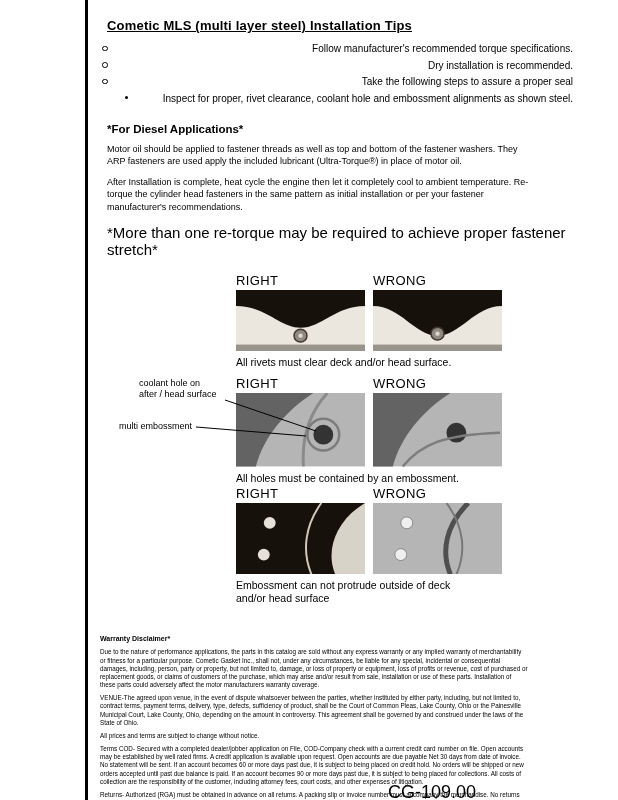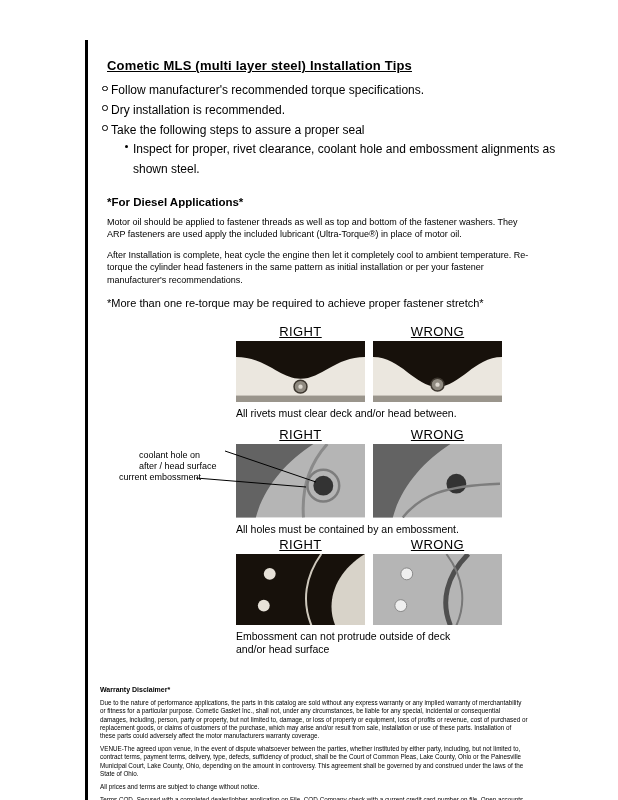--- a/index.html
+++ b/index.html
@@ -4,52 +4,52 @@
 <style>
   * { margin:0; padding:0; box-sizing:border-box; }
   html,body { width:618px; height:800px; }
   body {
     background:#ffffff;
     font-family:"Liberation Sans", sans-serif;
     color:#000;
     position:relative;
     overflow:hidden;
   }
-  .page { position:absolute; inset:0; background:#fff;margin-top:40px; }
+  .page { position:absolute; inset:0; background:#fff; }
   .left-rule { position:absolute; left:85px; top:0; height:800px; width:3px; background:#000; }
   .content { position:absolute; left:99px; top:16px; width:474px; }
 
   .doc-title { font-size:13px; font-weight:bold; text-decoration:underline; margin:2px 0 8px 8px; letter-spacing:.2px; }
 
-  .tips { list-style:none; margin-left:2px; font-size:12px; line-height:1.65; }
+  .tips { list-style:none; margin-left:2px; font-size:10px; line-height:1.65;text-align:right; }
   .tips > li { padding-left:10px; position:relative; }
   .tips > li::before { content:""; position:absolute; left:1px; top:4.5px; width:3.5px; height:3.5px; border:1px solid #000; border-radius:50%; }
   .sub { list-style:none; margin-left:12px; }
   .sub li { padding-left:10px; position:relative; }
   .sub li::before { content:""; position:absolute; left:2px; top:5px; width:3px; height:3px; background:#000; border-radius:50%; }
 
   .diesel-heading { font-size:11.5px; font-weight:bold; margin:16px 0 8px 8px; }
   .para { font-size:9px; line-height:1.35; margin:0 0 9px 8px; width:428px; }
-  .note { font-size:11px; margin:11px 0 0 8px; }
+  .note { font-size:15px; margin:11px 0 0 8px; }
 
   .fig-row { position:relative; }
   .row-rivet { margin-top:15px; }
   .row-holes { margin-top:8px; }
   .row-emboss { margin-top:2px; }
   .rw-labels { display:flex; margin-left:137px; width:266px; }
-  .rw-labels span { width:129px; text-align:center; font-size:13px; letter-spacing:.4px;text-decoration:underline; }
+  .rw-labels span { width:129px; font-size:13px; letter-spacing:.4px; }
   .rw-labels span + span { margin-left:8px; }
   .figs { display:flex; margin-left:137px; margin-top:2px; }
   .figs svg { display:block; width:129px; }
   .figs svg + svg { margin-left:8px; }
   .caption { font-size:10.5px; margin:5px 0 0 137px; }
   .caption.two-line { width:215px; line-height:1.25; }
 
   .ann { position:absolute; font-size:9px; line-height:1.25; }
-  .ann-coolant { left:40px; top:23px; }
+  .ann-coolant { left:40px; top:2px; }
   .ann-emboss { left:20px; top:45px; }
   .leaders { position:absolute; left:0; top:0; pointer-events:none; }
 
   .warranty { margin-top:30px; width:428px; margin-left:1px; }
   .warranty h3 { font-size:7px; margin-bottom:6px; }
   .warranty p { font-size:6.3px; line-height:1.3; margin-bottom:5px; }
 
   .page-code { position:absolute; left:388px; top:782px; font-size:18px; }
 </style>
 </head>
@@ -92,21 +92,21 @@
           <circle cx="65" cy="46" r="2.2" fill="#ddd8cf"></circle>
         </svg>
         <svg viewBox="0 0 130 62">
           <rect width="130" height="62" fill="#ebe7df"></rect>
           <path d="M0,0 H130 V16 C102,16 88,46 65,46 C42,46 28,16 0,16 Z" fill="#17110b"></path>
           <rect y="55" width="130" height="7" fill="#9a958c"></rect>
           <circle cx="65" cy="44" r="6.5" fill="#8f8a80" stroke="#3d372f" stroke-width="1.5"></circle>
           <circle cx="65" cy="44" r="2.2" fill="#ddd8cf"></circle>
         </svg>
       </div>
-      <div class="caption">All rivets must clear deck and/or head between.</div>
+      <div class="caption">All rivets must clear deck and/or head surface.</div>
     </div>
 
     <div class="fig-row row-holes">
       <div class="rw-labels">
         <span>RIGHT</span>
         <span>WRONG</span>
       </div>
       <div class="figs">
         <svg viewBox="0 0 130 74">
           <rect width="130" height="74" fill="#b5b5b5"></rect>
@@ -119,21 +119,21 @@
           <rect width="130" height="74" fill="#b5b5b5"></rect>
           <path d="M0,0 H78 C50,18 28,44 20,74 L0,74 Z" fill="#636363"></path>
           <circle cx="84" cy="40" r="10" fill="#333333"></circle>
           <path d="M30,74 C48,52 70,42 128,40" stroke="#7d7d7d" stroke-width="2.5" fill="none"></path>
         </svg>
       </div>
       <div class="ann ann-coolant">
         <div>coolant hole on</div>
         <div>after / head surface</div>
       </div>
-      <div class="ann ann-emboss">current embossment</div>
+      <div class="ann ann-emboss">multi embossment</div>
       <svg class="leaders" width="474" height="95">
         <line x1="126" y1="24" x2="217" y2="55" stroke="#000" stroke-width="1"></line>
         <line x1="97" y1="51" x2="207" y2="60" stroke="#000" stroke-width="1"></line>
       </svg>
       <div class="caption">All holes must be contained by an embossment.</div>
     </div>
 
     <div class="fig-row row-emboss">
       <div class="rw-labels">
         <span>RIGHT</span>

